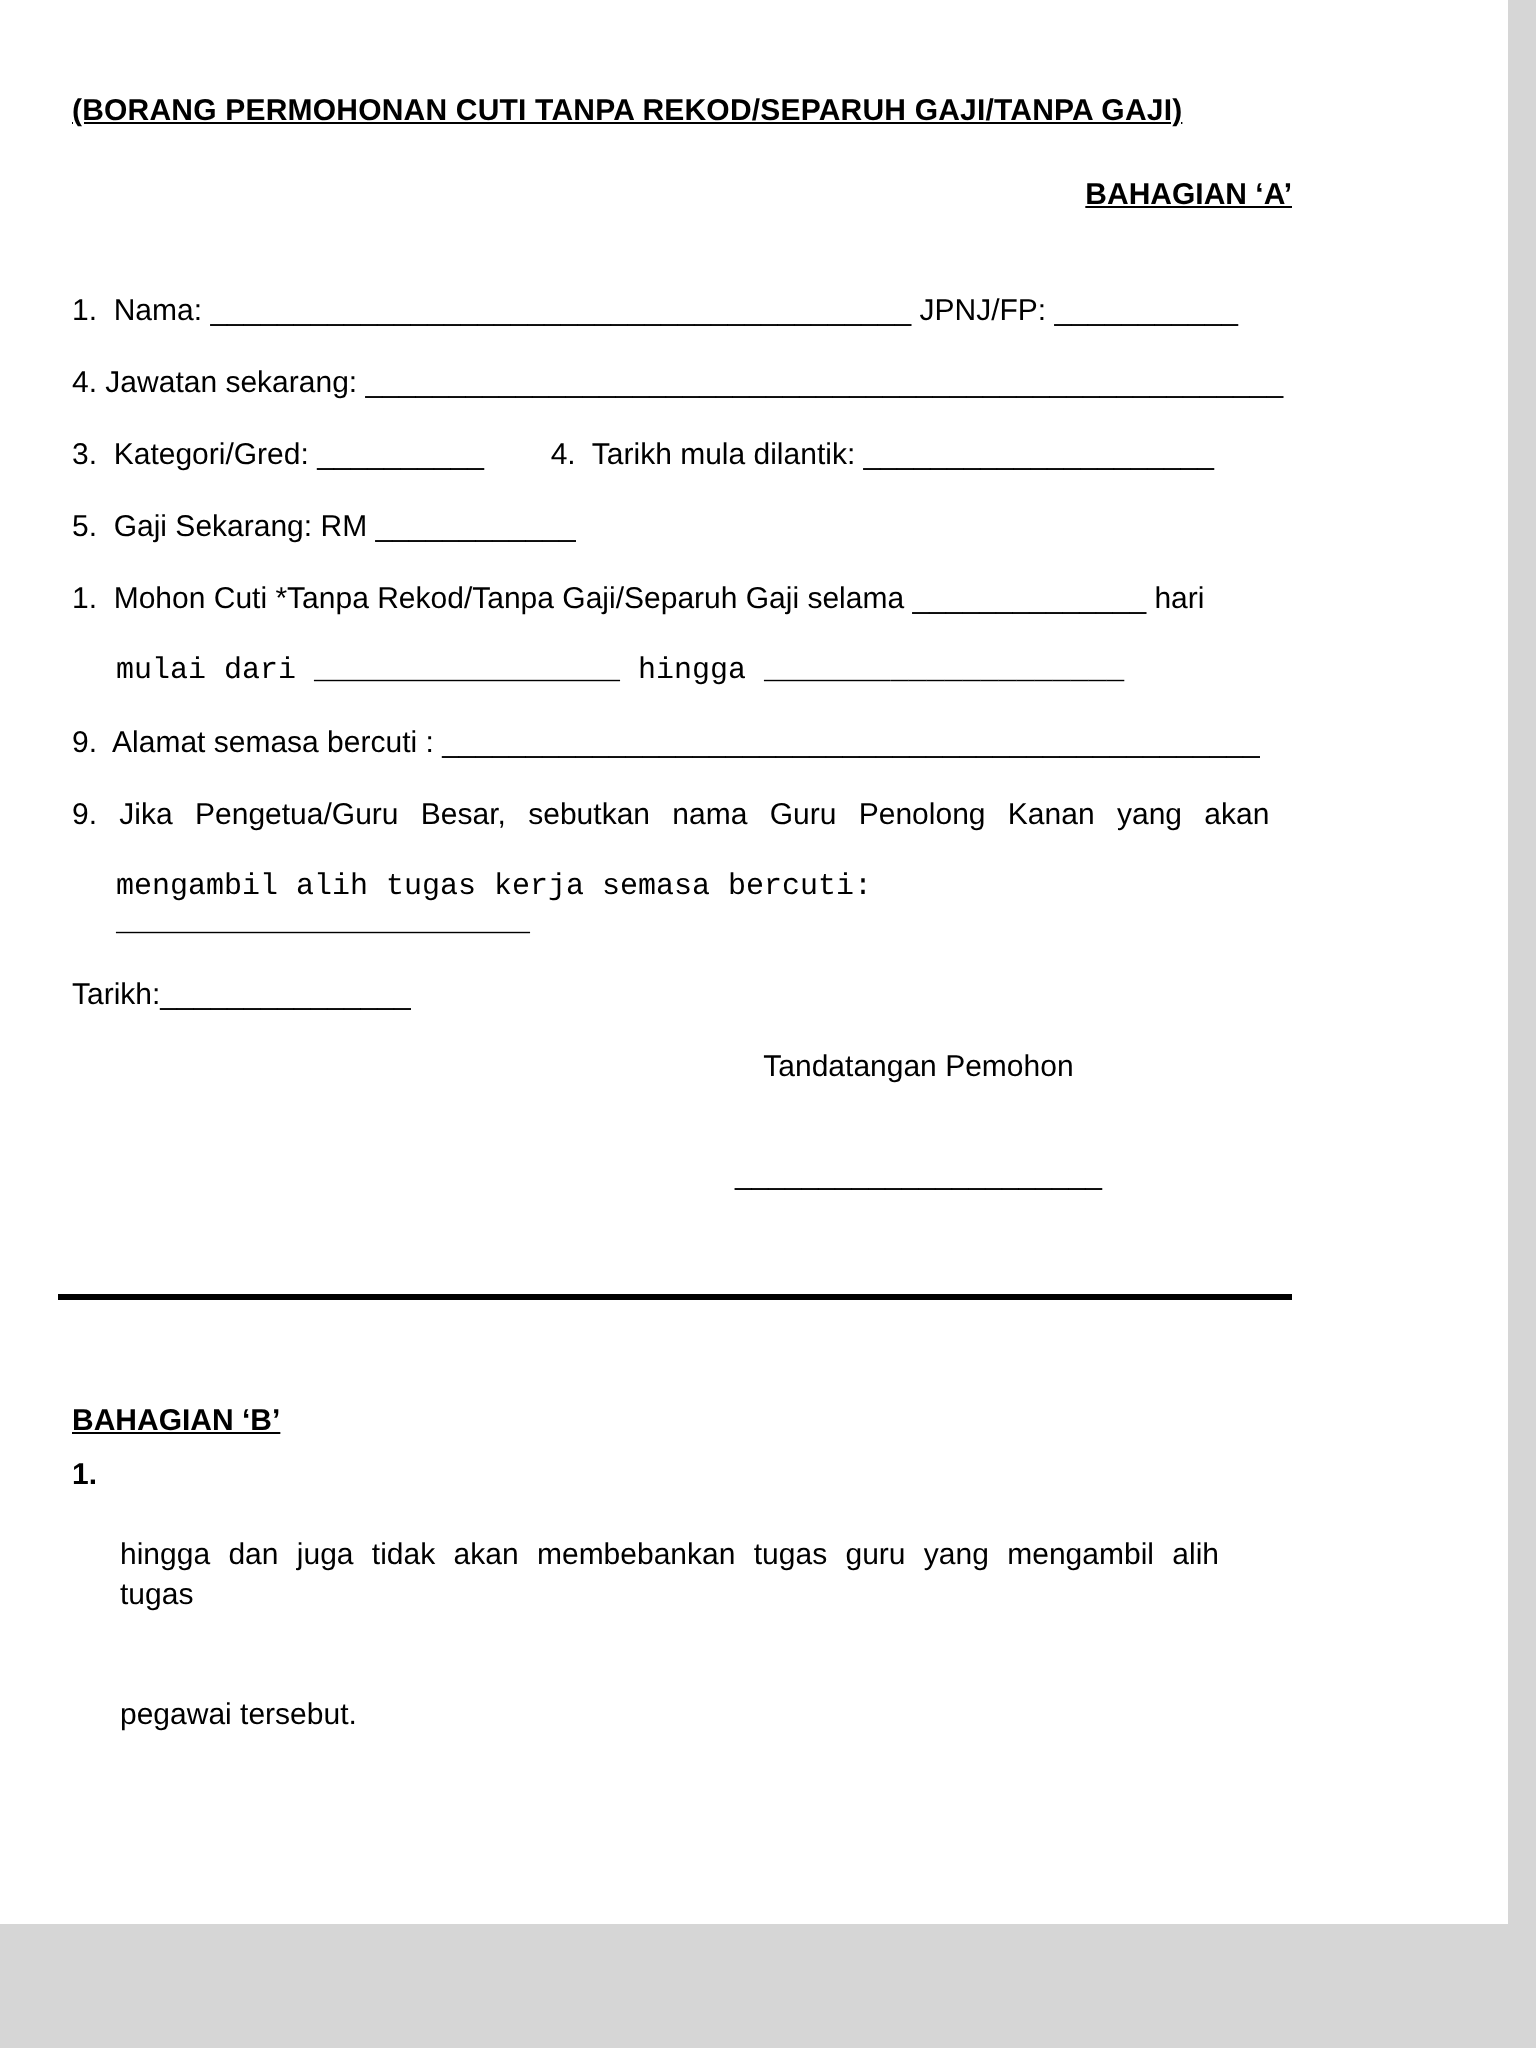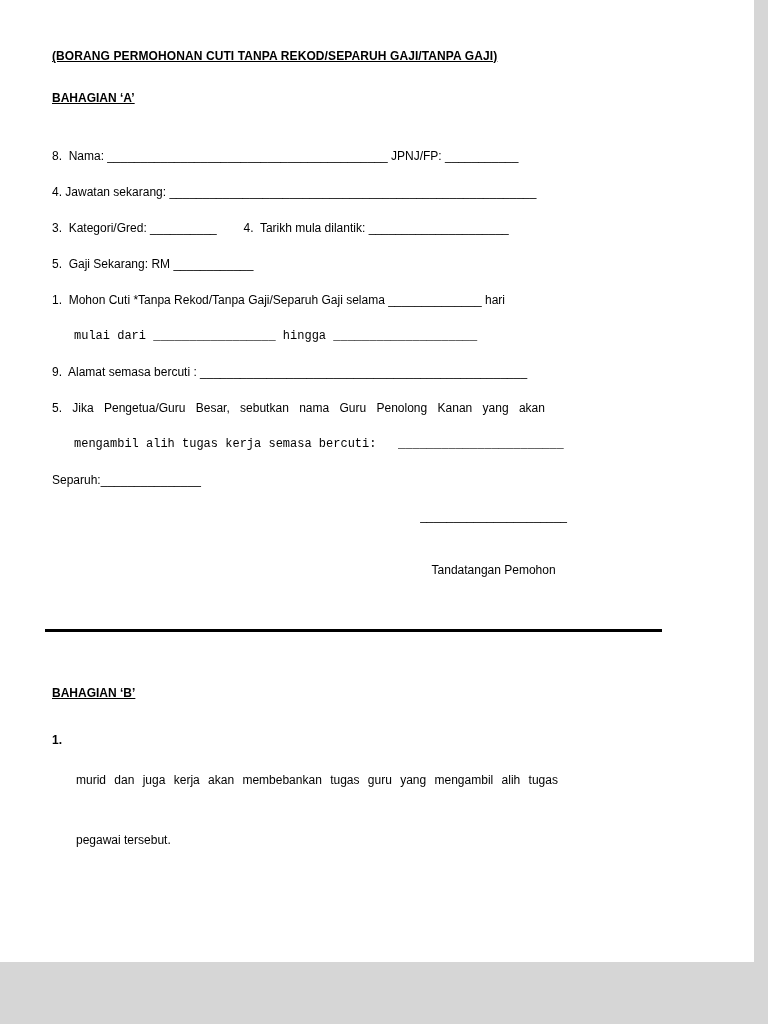--- a/index.html
+++ b/index.html
@@ -10,40 +10,40 @@
     color:#000;
     position:relative;
   }
   .page{
     position:absolute;top:0;left:0;
     width:754px;height:962px;
     background:#ffffff;
     overflow:hidden;
   }
   .content{
-    padding:47px 0 0 52px;
+    padding:47px 0 0 36px;
     width:610px;
-    font-size:12px;
+    font-size:15px;
     line-height:18px;
   }
   .doc-title{
     font-weight:bold;
     text-decoration:underline;
     margin:0 0 24px 0;
     white-space:pre-wrap;
     letter-spacing:0.1px;
   }
   .section-heading{
     font-weight:bold;
     text-decoration:underline;
     margin:0;
     white-space:pre-wrap;
   }
-  .heading-a{margin-bottom:40px;}
-  .heading-b{margin-top:52px;margin-bottom:28px;}
+  .heading-a{margin-bottom:40px;text-align:right;}
+  .heading-b{margin-top:52px;margin-bottom:8px;}
   .a-line{
     white-space:pre-wrap;
     line-height:18px;
     margin-bottom:18px;
   }
   .indent{padding-left:22px;font-family:Liberation Mono, monospace;}
   .ws7{word-spacing:7px;}
   .ws2{word-spacing:2px;}
   .ws5{word-spacing:5px;}
   .sig-row{
@@ -82,44 +82,44 @@
 </head>
 <body>
 
 <div class="page">
   <div class="content">
 
     <div class="doc-title">(BORANG PERMOHONAN CUTI TANPA REKOD/SEPARUH GAJI/TANPA GAJI)</div>
 
     <div class="section-heading heading-a">BAHAGIAN ‘A’</div>
 
-    <div class="a-line">8.  Nama: __________________________________________ JPNJ/FP: ___________</div>
+    <div class="a-line">1.  Nama: __________________________________________ JPNJ/FP: ___________</div>
     <div class="a-line">4. Jawatan sekarang: _______________________________________________________</div>
     <div class="a-line">3.  Kategori/Gred: __________        4.  Tarikh mula dilantik: _____________________</div>
     <div class="a-line">5.  Gaji Sekarang: RM ____________</div>
     <div class="a-line">1.  Mohon Cuti *Tanpa Rekod/Tanpa Gaji/Separuh Gaji selama ______________ hari</div>
     <div class="a-line indent">mulai dari _________________ hingga ____________________</div>
     <div class="a-line">9.  Alamat semasa bercuti : _________________________________________________</div>
-    <div class="a-line ws7">5. Jika Pengetua/Guru Besar, sebutkan nama Guru Penolong Kanan yang akan</div>
+    <div class="a-line ws7">9. Jika Pengetua/Guru Besar, sebutkan nama Guru Penolong Kanan yang akan</div>
     <div class="a-line indent">mengambil alih tugas kerja semasa bercuti:   _______________________</div>
 
     <div class="sig-row">
-      <div>Separuh:_______________</div>
+      <div>Tarikh:_______________</div>
       <div class="sig-block sig-block-a">
+        <div>Tandatangan Pemohon</div>
         <div>______________________</div>
-        <div>Tandatangan Pemohon</div>
       </div>
     </div>
 
     <div class="divider"></div>
 
     <div class="section-heading heading-b">BAHAGIAN ‘B’</div>
 
     <div class="b-item b-item-1">
       <span class="num bold">1.</span>
       <span class="b-text">
-        <span class="ws5" style="display:block">murid dan juga kerja akan membebankan tugas guru yang mengambil alih tugas</span>
+        <span class="ws5" style="display:block">hingga dan juga tidak akan membebankan tugas guru yang mengambil alih tugas</span>
         <span style="display:block">pegawai tersebut.</span>
       </span>
     </div>
 
   </div>
 </div>
 
 </body></html>

